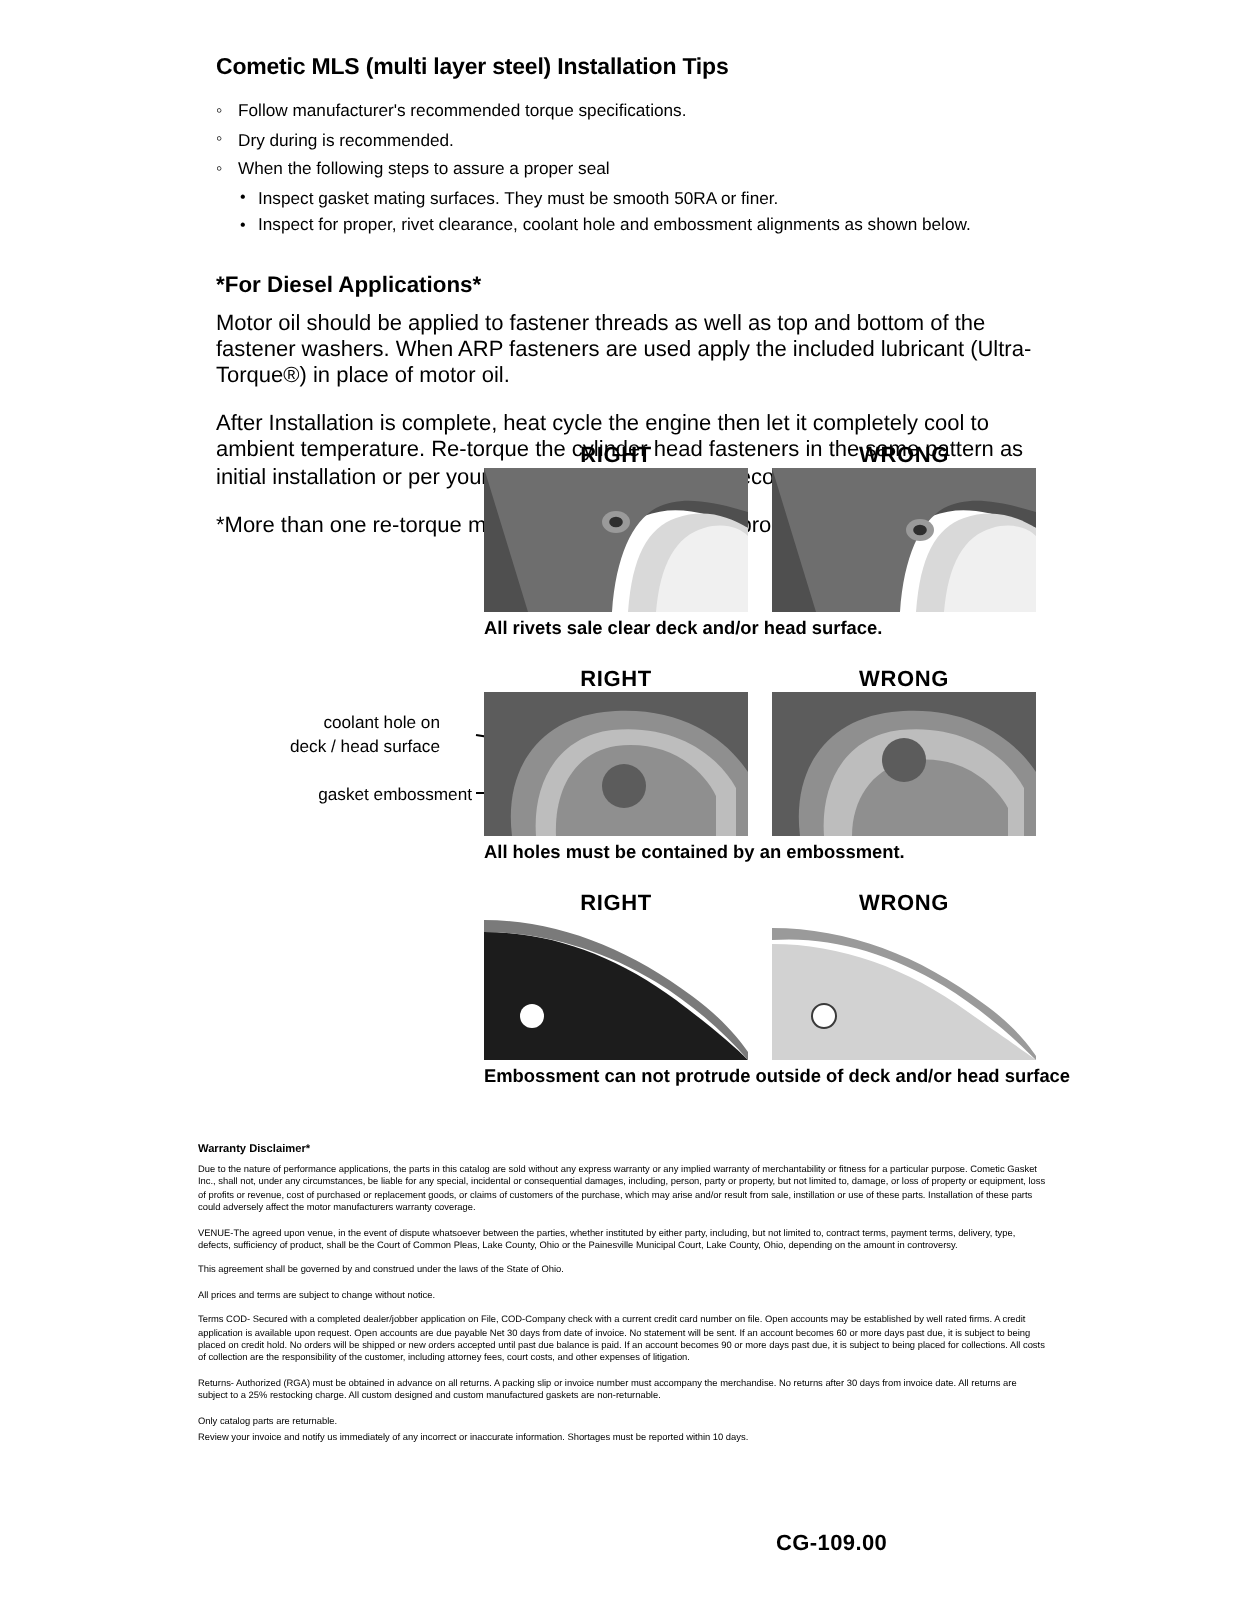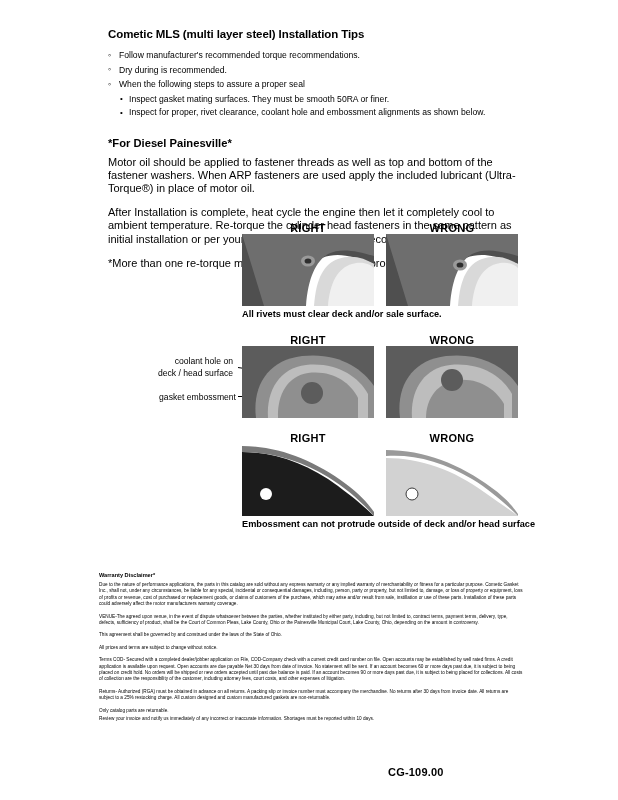--- a/index.html
+++ b/index.html
@@ -130,21 +130,21 @@
     margin-top: 2px;
   }
 
   
   .callouts {
     position: absolute;
     left: 0;
     top: 22px;
     width: 126px;
     text-align: right;
-    padding-right: 9px;
+    padding-right: 22px;
     box-sizing: border-box;
   }
   .callout-line {
     font-size: 8.6px;
     line-height: 11.5px;
   }
   .callout2 {
     position: absolute;
     left: 0;
     top: 58px;
@@ -189,30 +189,30 @@
 </style>
 </head>
 <body>
 
 <div class="page">
 
   <div class="content">
     <h1 class="title">Cometic MLS (multi layer steel) Installation Tips</h1>
 
     <ul class="bullets">
-      <li>Follow manufacturer's recommended torque recommendations.</li>
+      <li>Follow manufacturer's recommended torque specifications.</li>
       <li>Dry during is recommended.</li>
       <li>When the following steps to assure a proper seal</li>
     </ul>
     <ul class="sub">
       <li>Inspect gasket mating surfaces.  They must be smooth 50RA or finer.</li>
       <li>Inspect for proper, rivet clearance, coolant hole and embossment alignments as shown below.</li>
     </ul>
 
-    <h2 class="section">*For Diesel Painesville*</h2>
+    <h2 class="section">*For Diesel Applications*</h2>
     <p class="body">Motor oil should be applied to fastener threads as well as top and bottom of the fastener washers. When ARP fasteners are used apply the included lubricant (Ultra-Torque®) in place of motor oil.</p>
     <p class="body">After Installation is complete, heat cycle the engine then let it completely cool to ambient temperature. Re-torque the cylinder head fasteners in the same pattern as initial installation or per your fastener manufacturer's recommendations.</p>
     <p class="body tight">*More than one re-torque may be required to achieve proper fastener stretch*</p>
   </div>
 
   <div class="figures">
 
     <div class="fig-row">
       <div class="fig-labels">
         <div class="fig-label">RIGHT</div>
@@ -235,21 +235,21 @@
             <rect x="0" y="0" width="132" height="72" fill="#ffffff"></rect>
             <path d="M0,0 L132,0 L132,30 C110,22 96,18 80,24 C66,30 58,44 56,72 L0,72 Z" fill="#4f4f4f"></path>
             <path d="M0,0 L132,0 L132,22 C112,16 98,14 86,20 C74,27 66,44 64,72 L22,72 Z" fill="#6e6e6e"></path>
             <path d="M72,72 C74,44 82,30 96,25 C110,20 122,24 132,30 L132,72 Z" fill="#d9d9d9"></path>
             <path d="M86,72 C88,48 96,34 110,30 C120,27 128,30 132,34 L132,72 Z" fill="#f0f0f0"></path>
             <ellipse cx="74" cy="31" rx="7" ry="5.5" fill="#9a9a9a"></ellipse>
             <ellipse cx="74" cy="31" rx="3.4" ry="2.6" fill="#2e2e2e"></ellipse>
           </svg>
         </div>
       </div>
-      <div class="fig-caption">All rivets must clear deck and/or sale surface.</div>
+      <div class="fig-caption">All rivets sale clear deck and/or head surface.</div>
     </div>
 
     <div class="fig-row" style="margin-top:14px;">
       <div class="callouts">
         <div class="callout-line">coolant hole on</div>
         <div class="callout-line">deck / head surface</div>
       </div>
       <div class="callout2">gasket embossment</div>
       <div class="leader" style="left:122px; top:33px; width:58px; transform:rotate(9deg); transform-origin:left center;"></div>
       <div class="leader" style="left:122px; top:62px; width:90px;"></div>
@@ -273,20 +273,21 @@
           <svg width="132" height="72" viewBox="0 0 132 72">
             <rect x="0" y="0" width="132" height="72" fill="#ffffff"></rect>
             <path d="M0,0 L132,0 L132,72 L0,72 Z" fill="#5c5c5c"></path>
             <path d="M14,72 C10,40 26,14 60,10 C96,6 120,22 132,40 L132,72 Z" fill="#8f8f8f"></path>
             <path d="M26,72 C24,44 38,22 64,19 C94,16 116,30 126,48 L126,72 Z" fill="#bdbdbd"></path>
             <path d="M40,72 C40,52 52,36 72,34 C94,32 110,44 118,58 L118,72 Z" fill="#8f8f8f"></path>
             <circle cx="66" cy="34" r="11" fill="#5c5c5c"></circle>
           </svg>
         </div>
       </div>
+      <div class="fig-caption">All holes must be contained by an embossment.</div>
     </div>
 
     <div class="fig-row" style="margin-top:14px;">
       <div class="fig-labels">
         <div class="fig-label">RIGHT</div>
         <div class="fig-label">WRONG</div>
       </div>
       <div class="fig-pair">
         <div class="fig-box">
           <svg width="132" height="72" viewBox="0 0 132 72">

